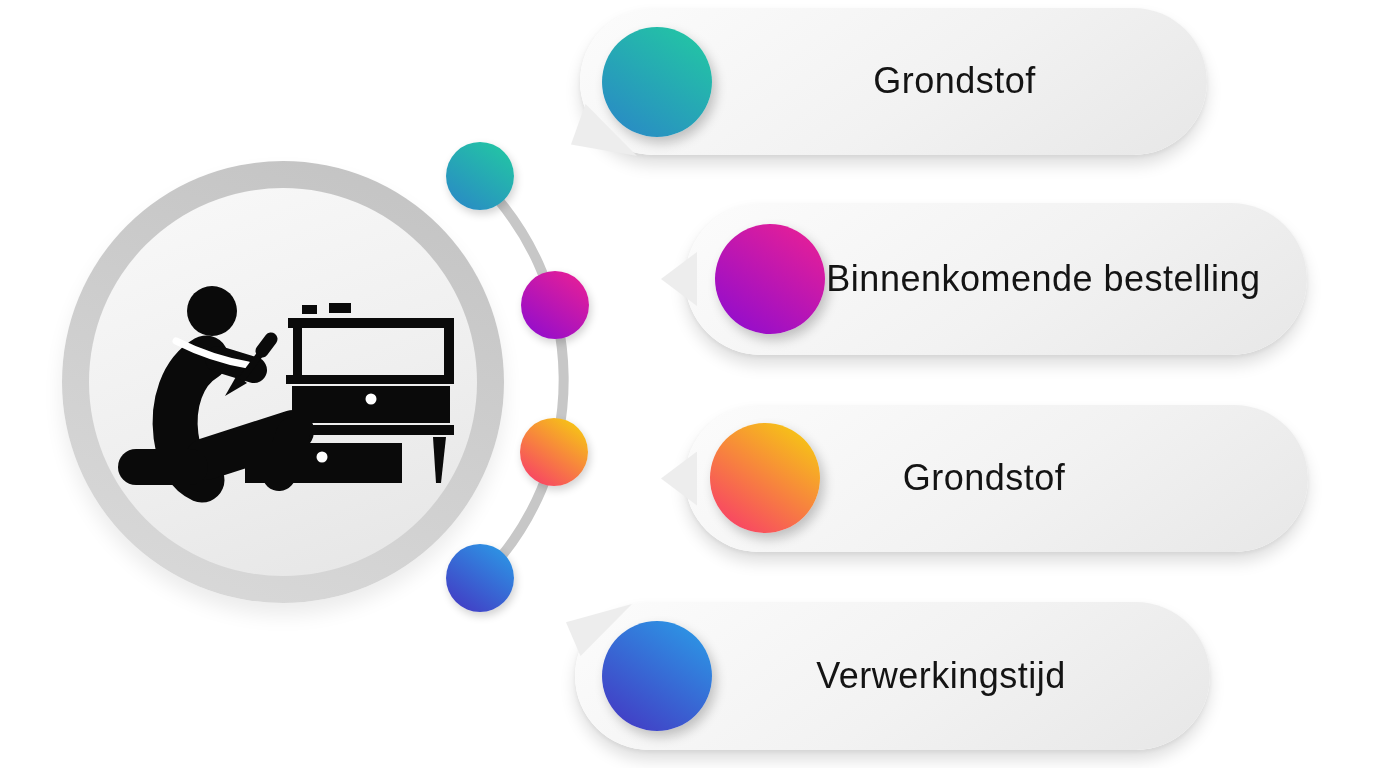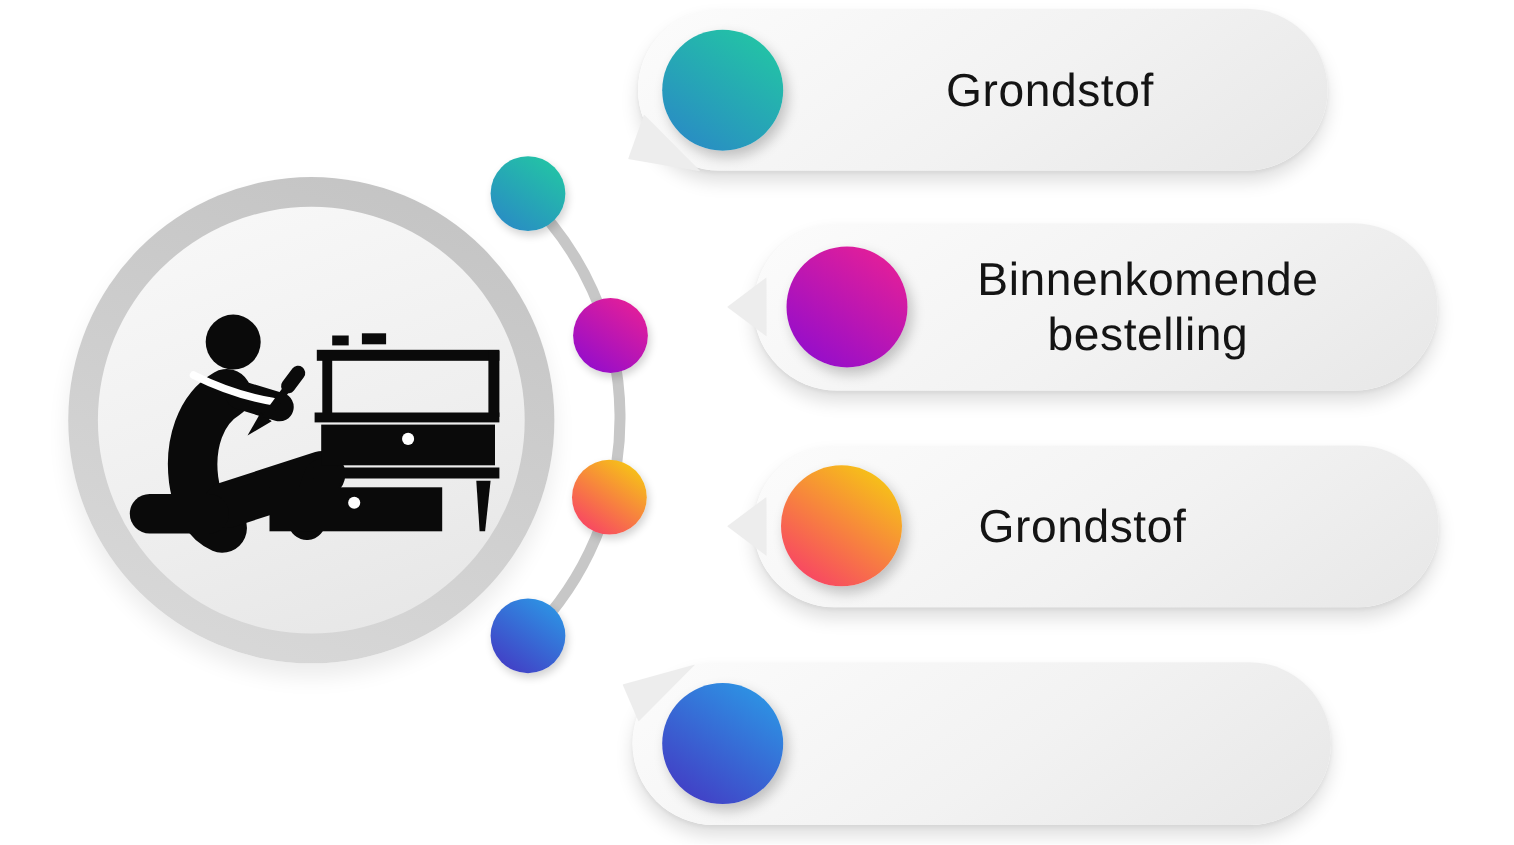--- a/index.html
+++ b/index.html
@@ -50,21 +50,21 @@
     clip-path:polygon(0% 35%,22% 100%,100% 0%);}
   .badge{
     flex:none;width:110px;height:110px;border-radius:50%;
     box-shadow:4px 6px 12px rgba(0,0,0,0.22);
   }
   .pill1 .badge{margin-left:22px;margin-top:1px;}
   .pill2 .badge{margin-left:30px;}
   .pill3 .badge{margin-left:25px;margin-top:-2px;}
   .pill4 .badge{margin-left:27px;}
   .label{
-    flex:1;text-align:center;color:#141414;font-size:42px;font-weight:500;
+    flex:1;text-align:center;color:#141414;font-size:36px;font-weight:500;
     letter-spacing:0.5px;line-height:1.18;
   }
   .pill1 .label{padding-right:10px;}
   .pill2 .label{padding-right:45px;}
   .pill3 .label{padding-right:160px;}
   .pill4 .label{padding-right:40px;}
 </style>
 </head>
 <body>
 
@@ -126,15 +126,16 @@
 
   <div class="pill pill3">
     <div class="tail tail-left"></div>
     <div class="badge" style="background: linear-gradient(215deg, rgb(246, 213, 12), rgb(248, 51, 111));"></div>
     <div class="label">Grondstof</div>
   </div>
 
   <div class="pill pill4">
     <div class="tail tail-up"></div>
     <div class="badge" style="background: linear-gradient(215deg, rgb(42, 159, 232), rgb(69, 51, 193));"></div>
+    <div class="label">Verwerkingstijd</div>
   </div>
 
 </div>
 
 </body></html>

